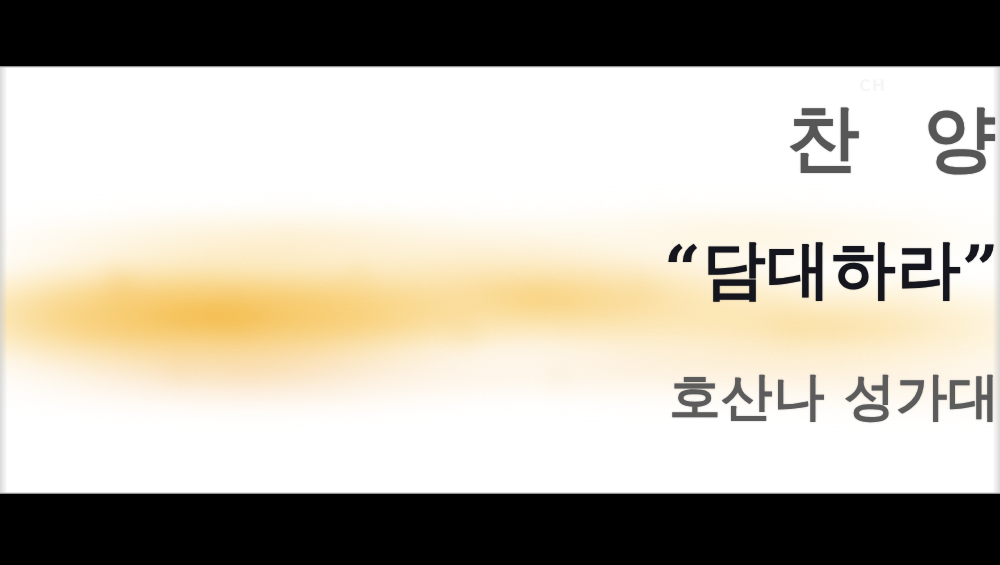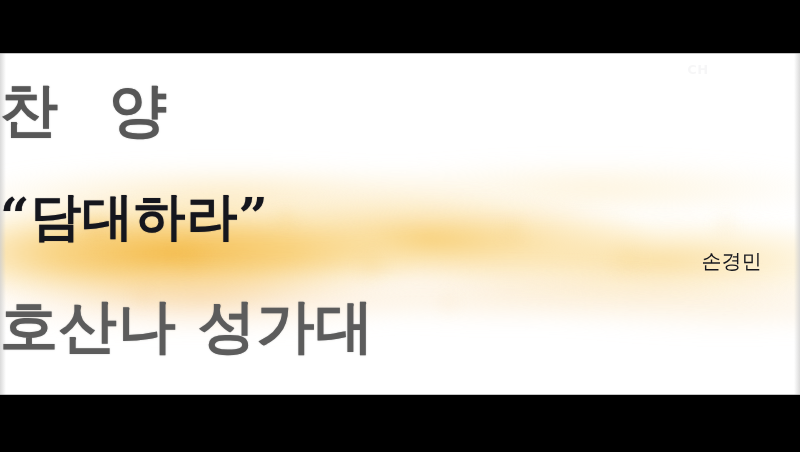--- a/index.html
+++ b/index.html
@@ -169,21 +169,21 @@
   #text-layer {
     position: absolute;
     left: 0; top: 0;
     width: 800px; height: 342px;
     z-index: 20;
   }
 
   .line {
     position: absolute;
     width: 100%;
-    text-align: left;
+    text-align: right;
     white-space: pre;
     line-height: 1;
   }
 
   #hymn-heading {
     top: 28px;
     font-size: 58px;
     font-weight: bold;
     letter-spacing: 0.06em;
     color: #575757;
@@ -207,21 +207,21 @@
     text-align: right;
     font-size: 20px;
     font-weight: normal;
     letter-spacing: 0.01em;
     color: #15161d;
     font-family: "DejaVu Serif", "Liberation Serif", serif;
   }
 
   #hymn-performer {
     top: 244px;
-    font-size: 58px;
+    font-size: 41px;
     font-weight: bold;
     letter-spacing: 0.015em;
     color: #5c5c5c;
     text-shadow: 0 0 1.2px rgba(92,92,92,0.5);
   }
 
   
   #channel-watermark {
     position: absolute;
     right: 78px;
@@ -255,21 +255,20 @@
     <div class="wash" id="wash-texture"></div>
 
     <div id="channel-watermark">CH</div>
 
     <div id="text-layer">
 
       <div class="line" id="hymn-heading">찬  양</div>
 
       <div class="line" id="hymn-song-title">“담대하라”</div>
 
-      <div class="line" id="hymn-composer">손경민</div>
 
       <div class="line" id="hymn-performer">호산나 성가대</div>
 
     </div>
   </div>
 
   <div class="letterbox" id="letterbox-bottom"></div>
 
 </div>
 

